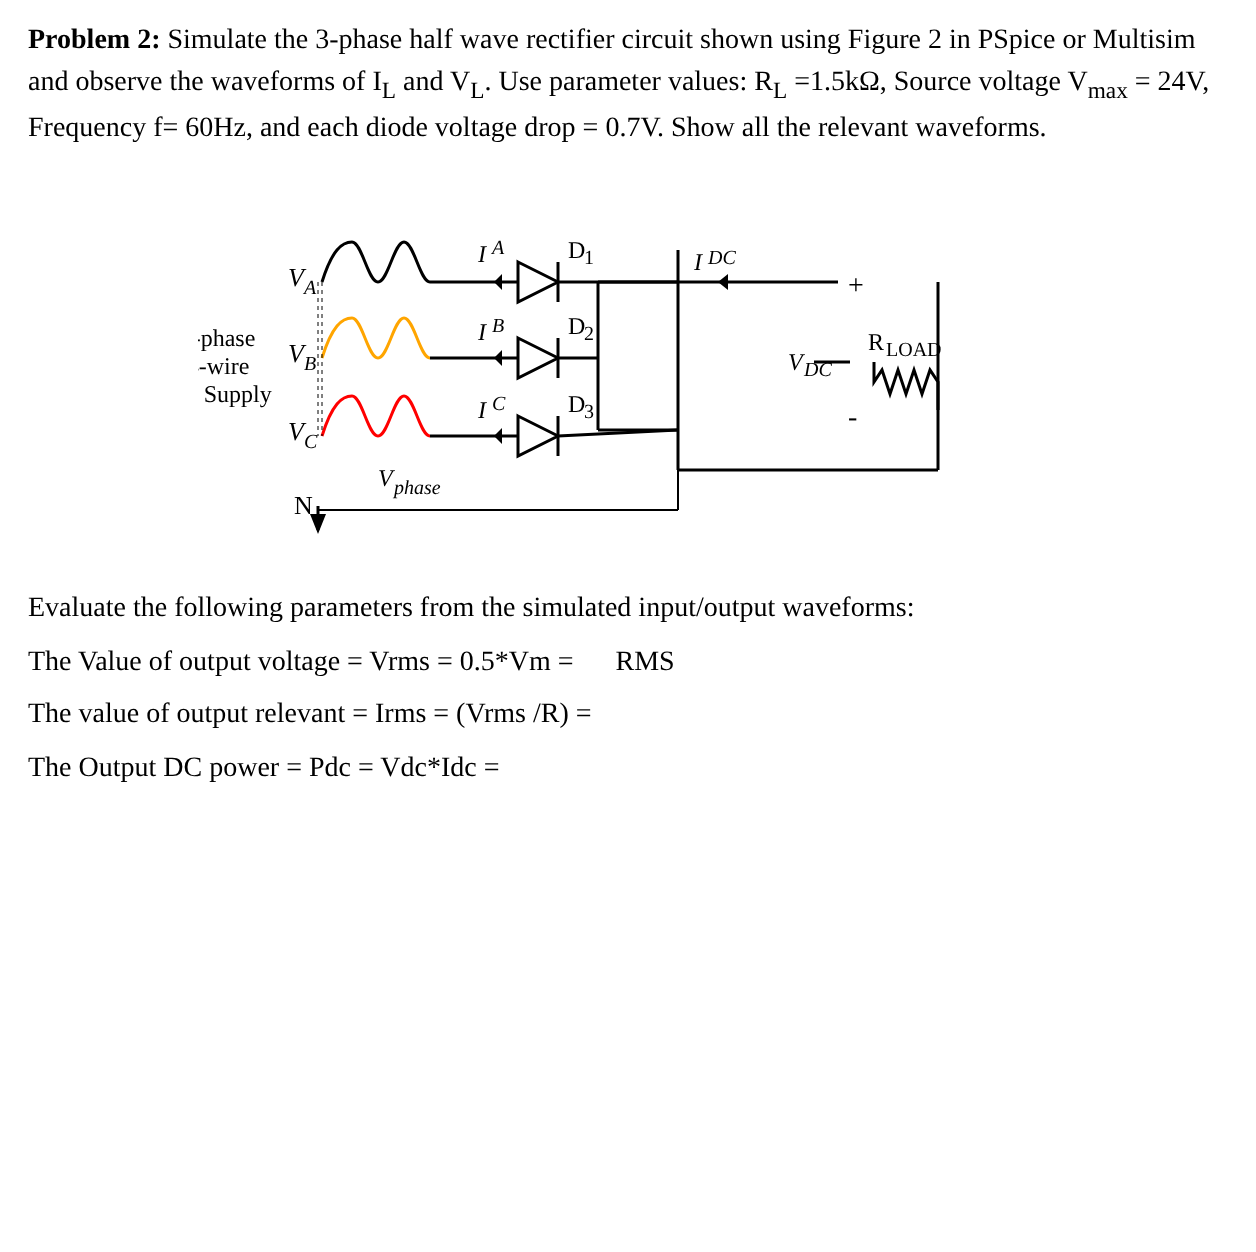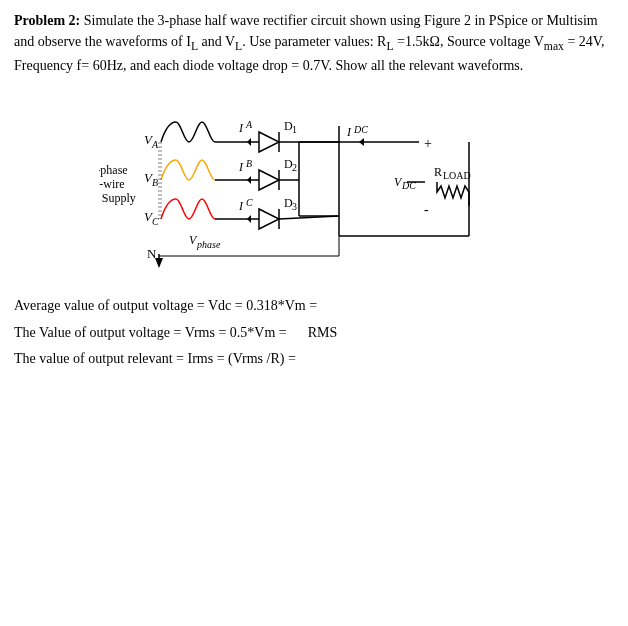--- a/index.html
+++ b/index.html
@@ -138,16 +138,17 @@
 
     <line x1="240" y1="150" x2="370" y2="150" stroke="#000" stroke-width="1.5"></line>
     <line x1="370" y1="56" x2="370" y2="150" stroke="#000" stroke-width="1.5"></line>
 
     <line x1="60" y1="170" x2="240" y2="170" stroke="#000" stroke-width="1"></line>
     <line x1="240" y1="150" x2="240" y2="170" stroke="#000" stroke-width="1"></line>
   </svg>
 </div>
 
 <div class="eval-section">
-  <p>Average value of output voltage = Vdc = 0.318*Vm =</p>
+  <p>Evaluate the following parameters from the simulated input/output waveforms:</p>
   <p>The Value of output voltage = Vrms = 0.5*Vm = &nbsp;&nbsp;&nbsp;&nbsp; RMS</p>
   <p>The value of output relevant = Irms = (Vrms /R) =</p>
+  <p>The Output DC power = Pdc = Vdc*Idc =</p>
 </div>
 
 </body></html>

